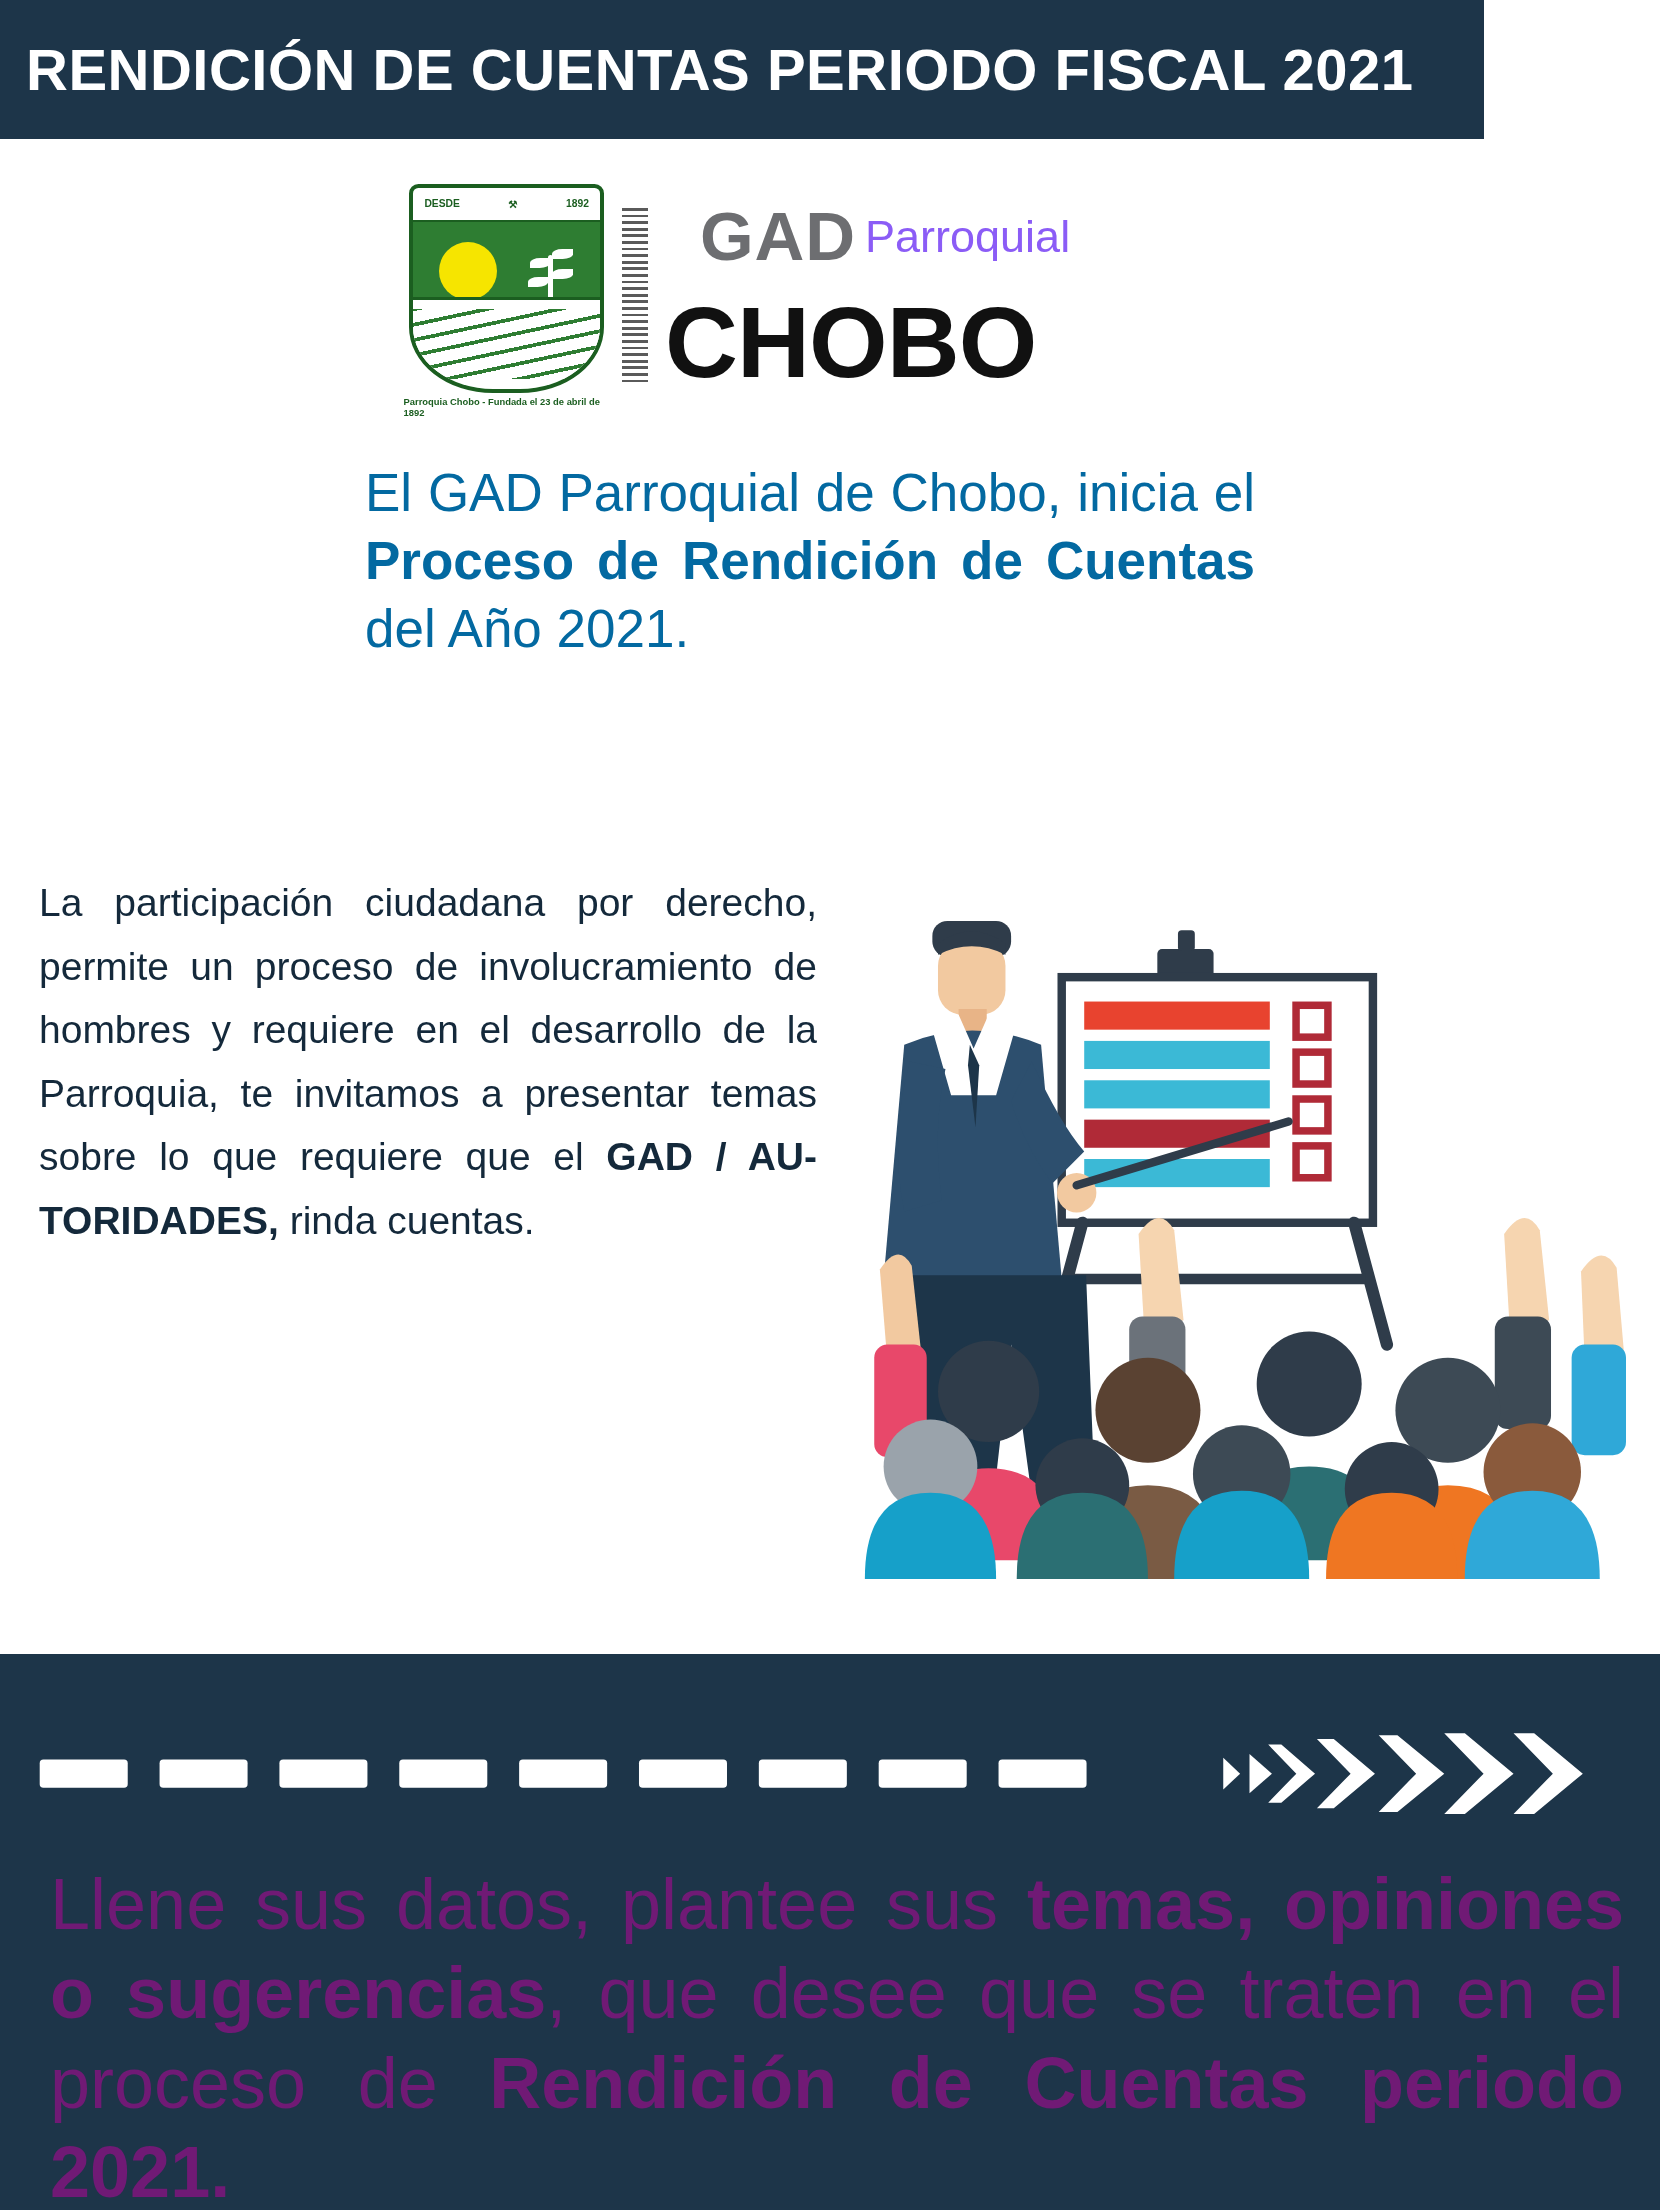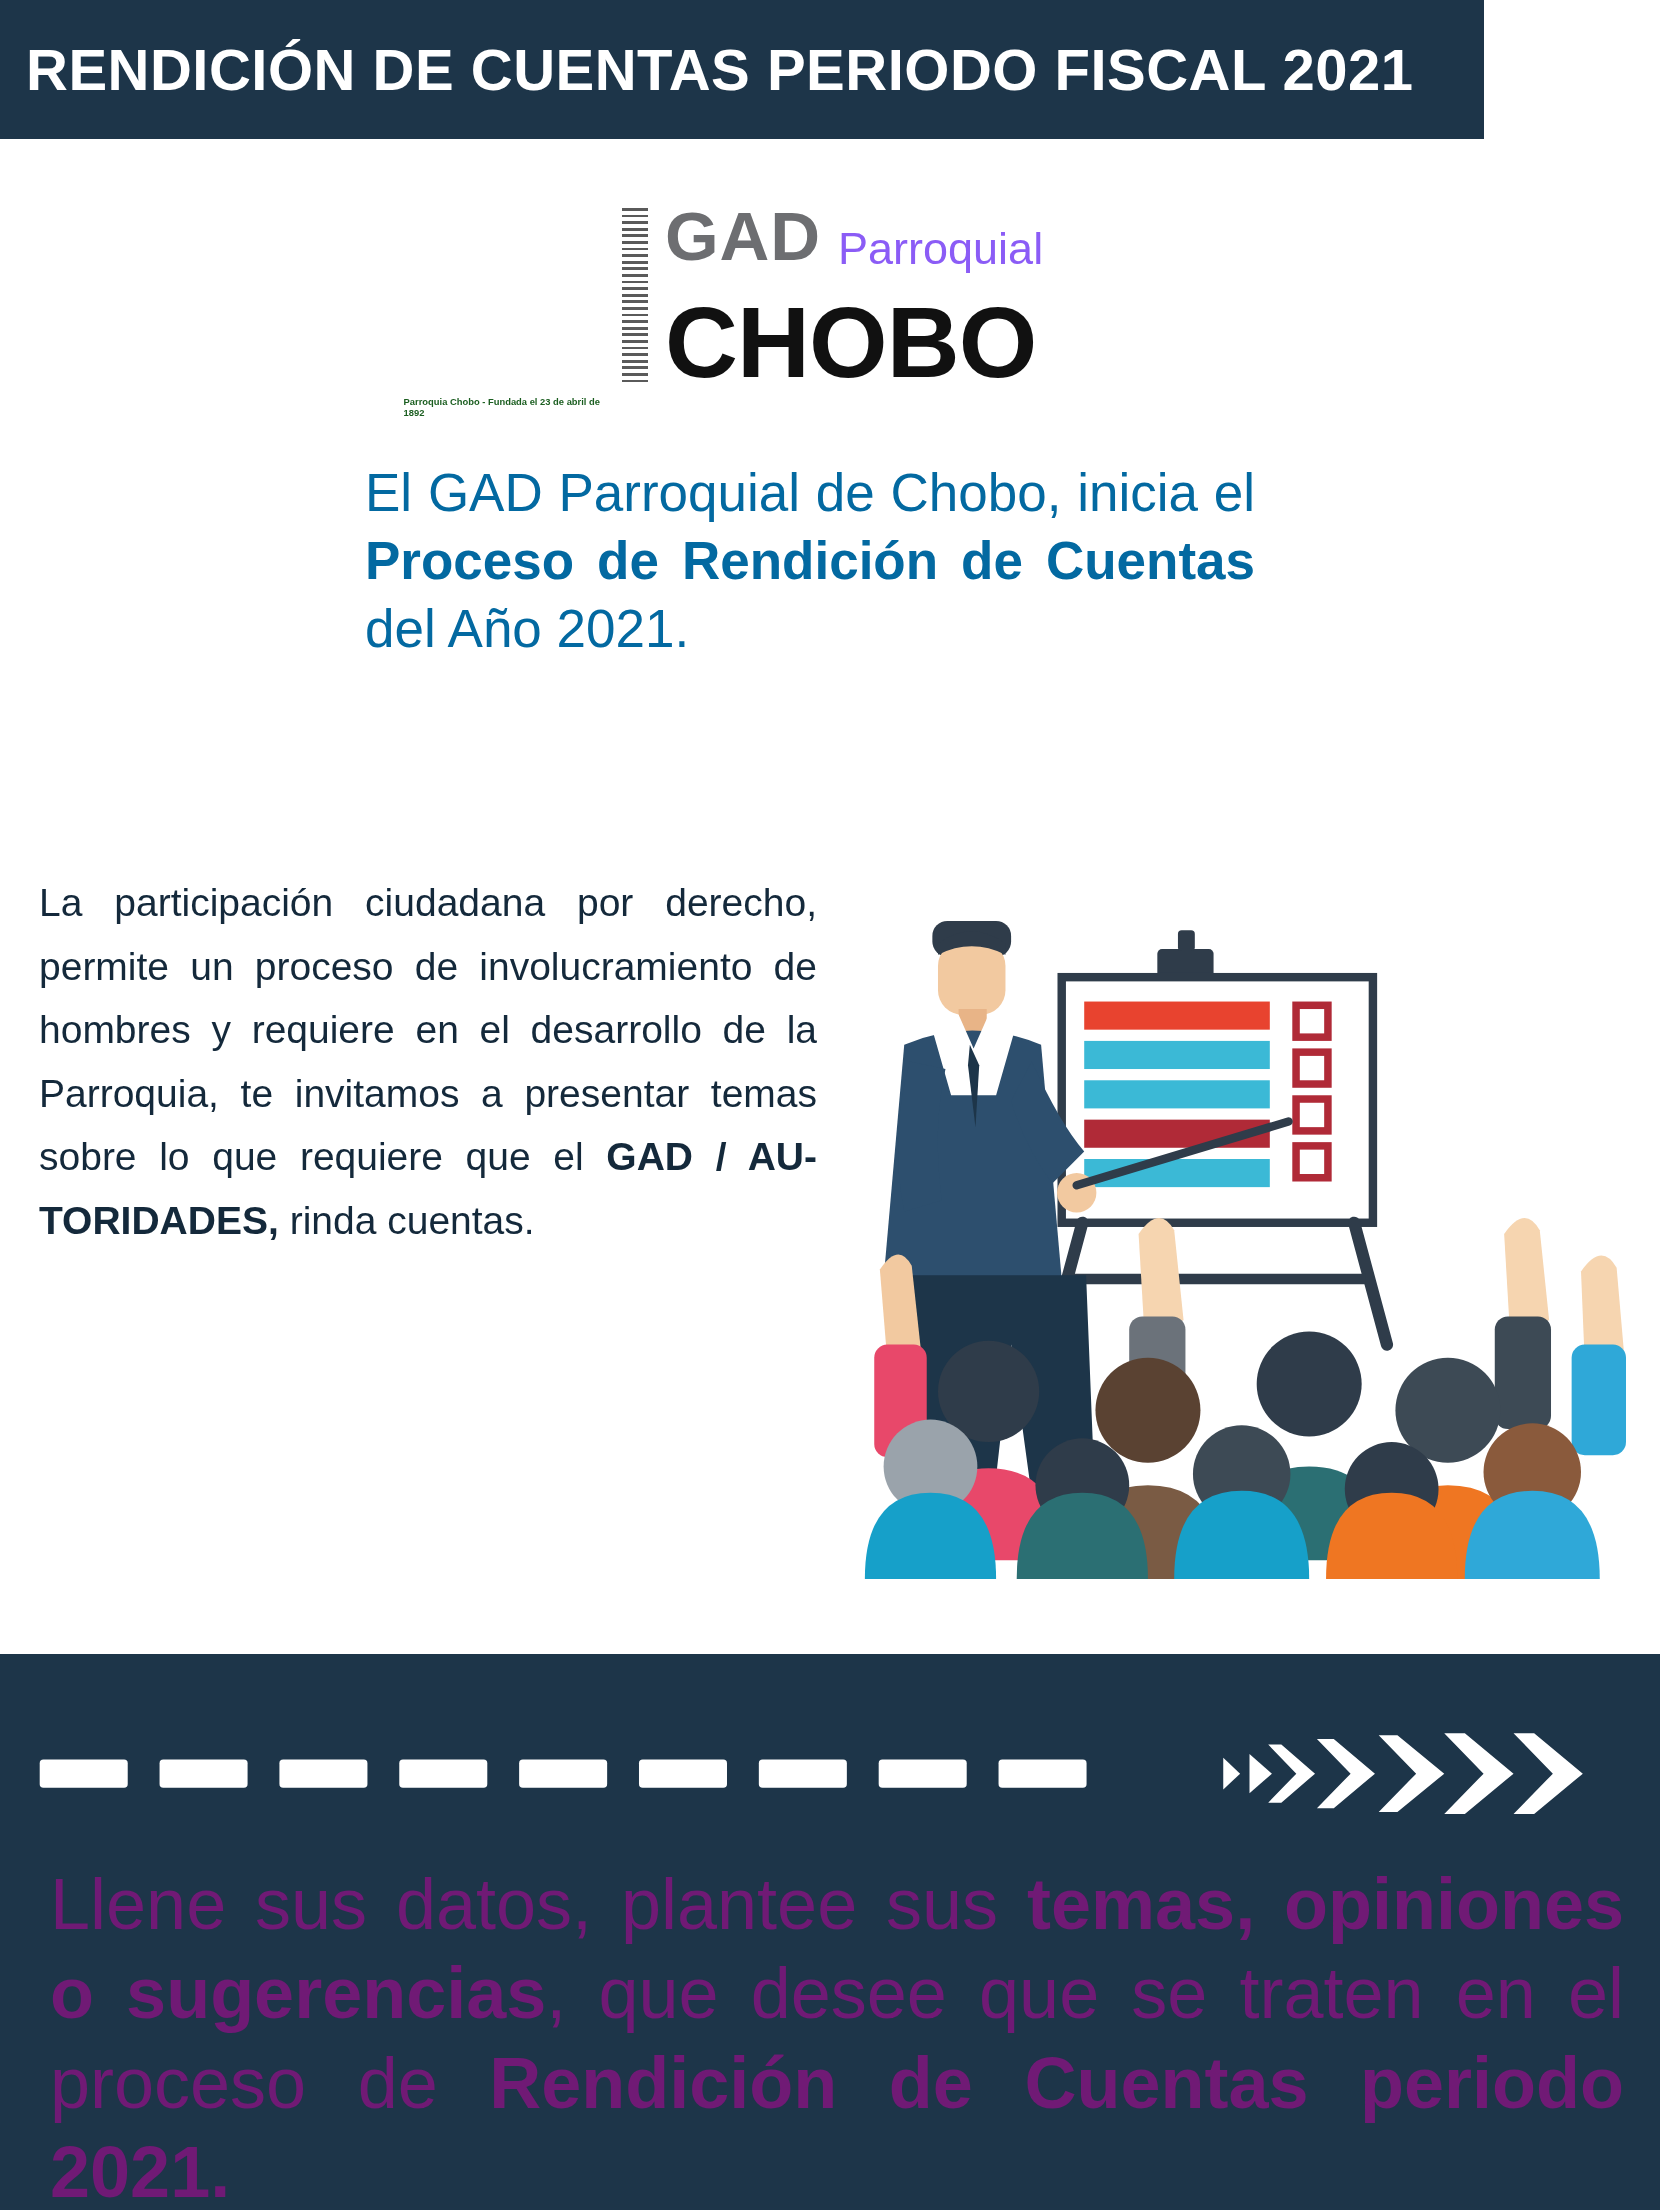--- a/index.html
+++ b/index.html
@@ -132,22 +132,23 @@
     flex: 0 0 auto;
     margin: 0 17px 0 13px;
     background: repeating-linear-gradient(to bottom, #5a5a5a 0 2.8px, #ffffff 2.8px 6.6px);
   }
   .logo-text {
     flex: 1 1 auto;
     padding-right: 19px;
   }
   .logo-line1 {
     display: flex;
-    align-items: flex-end;
-    gap: 17px;
+    align-items: center;
+    gap: 9px;
+    margin-left: 35px;
   }
   .logo-gad {
     font-size: 69px;
     font-weight: bold;
     color: #6d6e71;
     letter-spacing: 0.9px;
     line-height: 1;
   }
   .logo-parroquial {
     font-size: 45px;
@@ -232,20 +233,36 @@
 </head>
 <body>
 
 <div class="top-banner">
   <div class="top-banner-title">RENDICIÓN DE CUENTAS  PERIODO FISCAL 2021</div>
 </div>
 
 <div class="logo-wrap">
 
   <div class="crest">
+    <div class="crest-shield">
+      <div class="crest-top-band">
+        <span>DESDE</span>
+        <span>⚒</span>
+        <span>1892</span>
+      </div>
+      <div class="crest-sun"></div>
+      <div class="crest-plant">
+        <span></span>
+        <i style="left:5.6px; bottom:43px;"></i>
+        <i style="left:28px; bottom:52px;"></i>
+        <i style="left:3.7px; bottom:24px;"></i>
+        <i style="left:28px; bottom:32px;"></i>
+      </div>
+      <div class="crest-field"></div>
+    </div>
     <div class="crest-caption">Parroquia Chobo - Fundada el 23 de abril de 1892</div>
   </div>
 
   <div class="barcode"></div>
 
   <div class="logo-text">
     <div class="logo-line1">
       <span class="logo-gad">GAD</span>
       <span class="logo-parroquial">Parroquial</span>
     </div>

